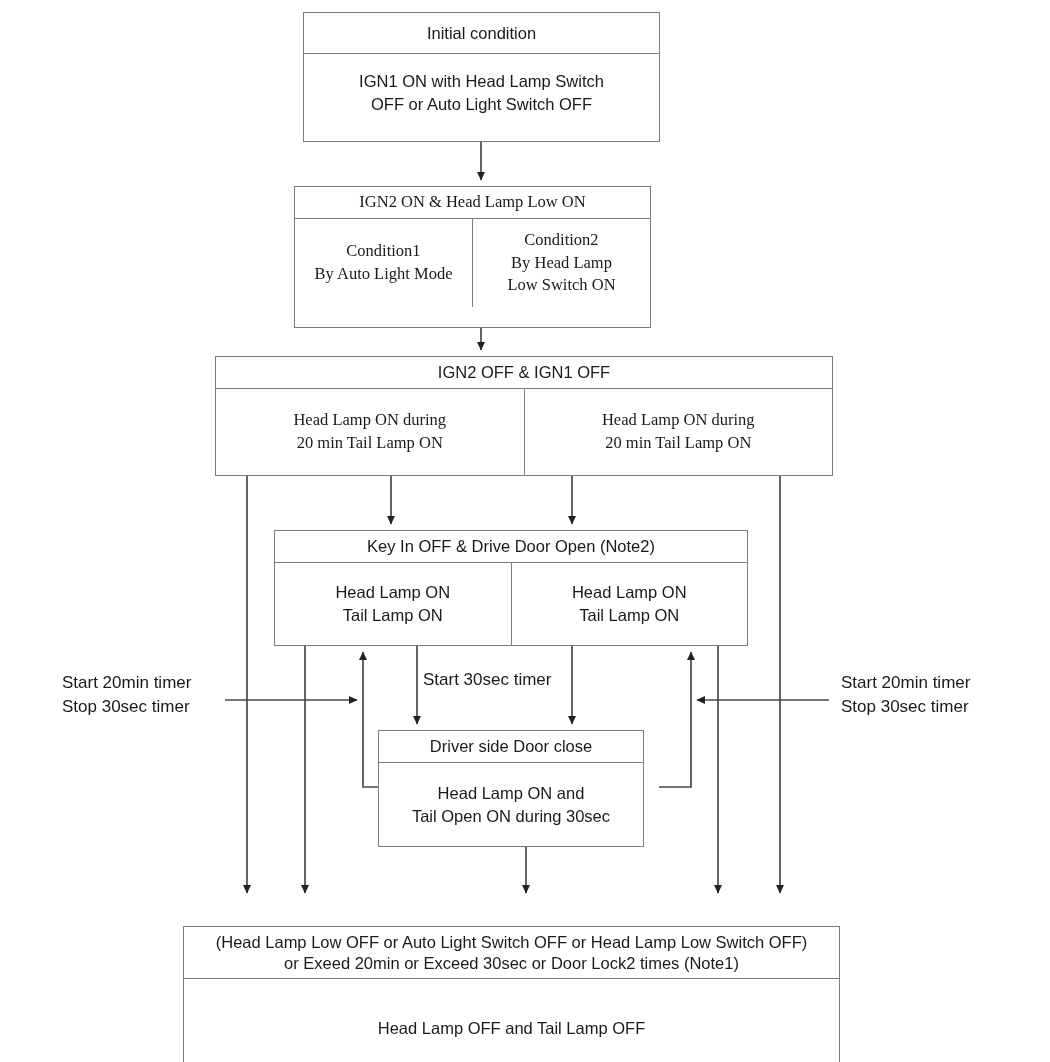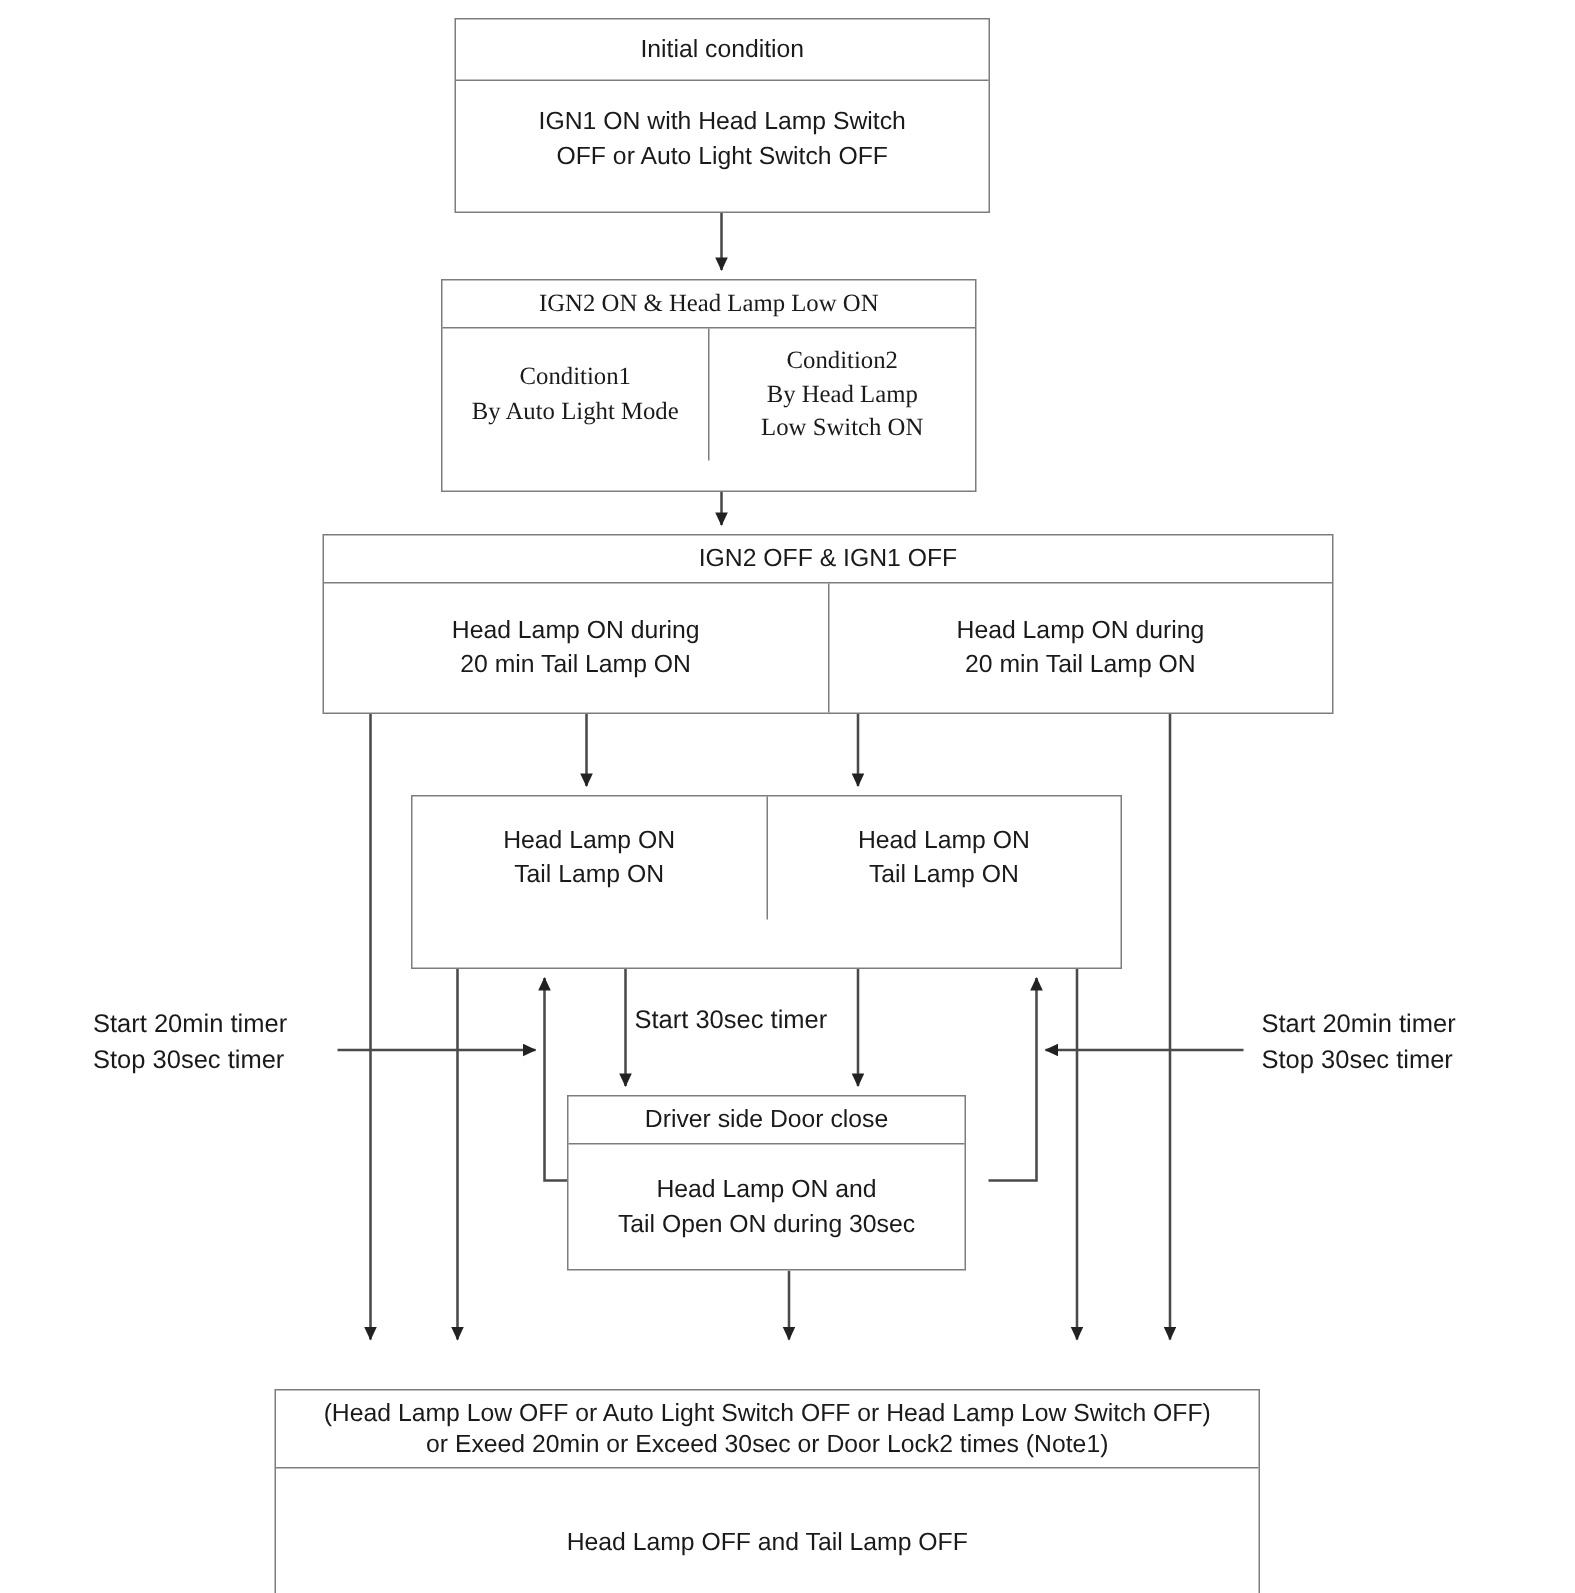--- a/index.html
+++ b/index.html
@@ -24,23 +24,23 @@
 
   
   #n-initial{left:303px;top:12px;width:357px;height:130px;}
   #n-initial .hdr{height:41px;}
   #n-initial .body{height:78px;}
 
   #n-ign2on{left:294px;top:186px;width:357px;height:142px;font-family:Liberation Serif, serif;}
   #n-ign2on .hdr{height:32px;}
   #n-ign2on .body{height:88px;}
 
-  #n-ign2off{left:215px;top:356px;width:674px;height:120px;}
+  #n-ign2off{left:215px;top:356px;width:618px;height:120px;}
   #n-ign2off .hdr{height:32px;}
-  #n-ign2off .body{height:86px;}
+  #n-ign2off .body{height:86px;font-family:Liberation Serif, serif;}
 
   #n-keyin{left:274px;top:530px;width:474px;height:116px;}
   #n-keyin .hdr{height:32px;}
   #n-keyin .body{height:82px;}
 
   #n-doorclose{left:378px;top:730px;width:266px;height:117px;}
   #n-doorclose .hdr{height:32px;}
   #n-doorclose .body{height:83px;}
 
   #n-off{left:183px;top:899px;width:657px;height:176px;margin-top:27px;}
@@ -126,20 +126,21 @@
         <span>20 min Tail Lamp ON</span>
       </div>
       <div class="cell">
         <span>Head Lamp ON during</span>
         <span>20 min Tail Lamp ON</span>
       </div>
     </div>
   </div>
 
   <div class="node" id="n-keyin">
+    <div class="hdr">Key In OFF &amp; Drive Door Open (Note2)</div>
     <div class="body">
       <div class="cell">
         <span>Head Lamp ON</span>
         <span>Tail Lamp ON</span>
       </div>
       <div class="cell">
         <span>Head Lamp ON</span>
         <span>Tail Lamp ON</span>
       </div>
     </div>

